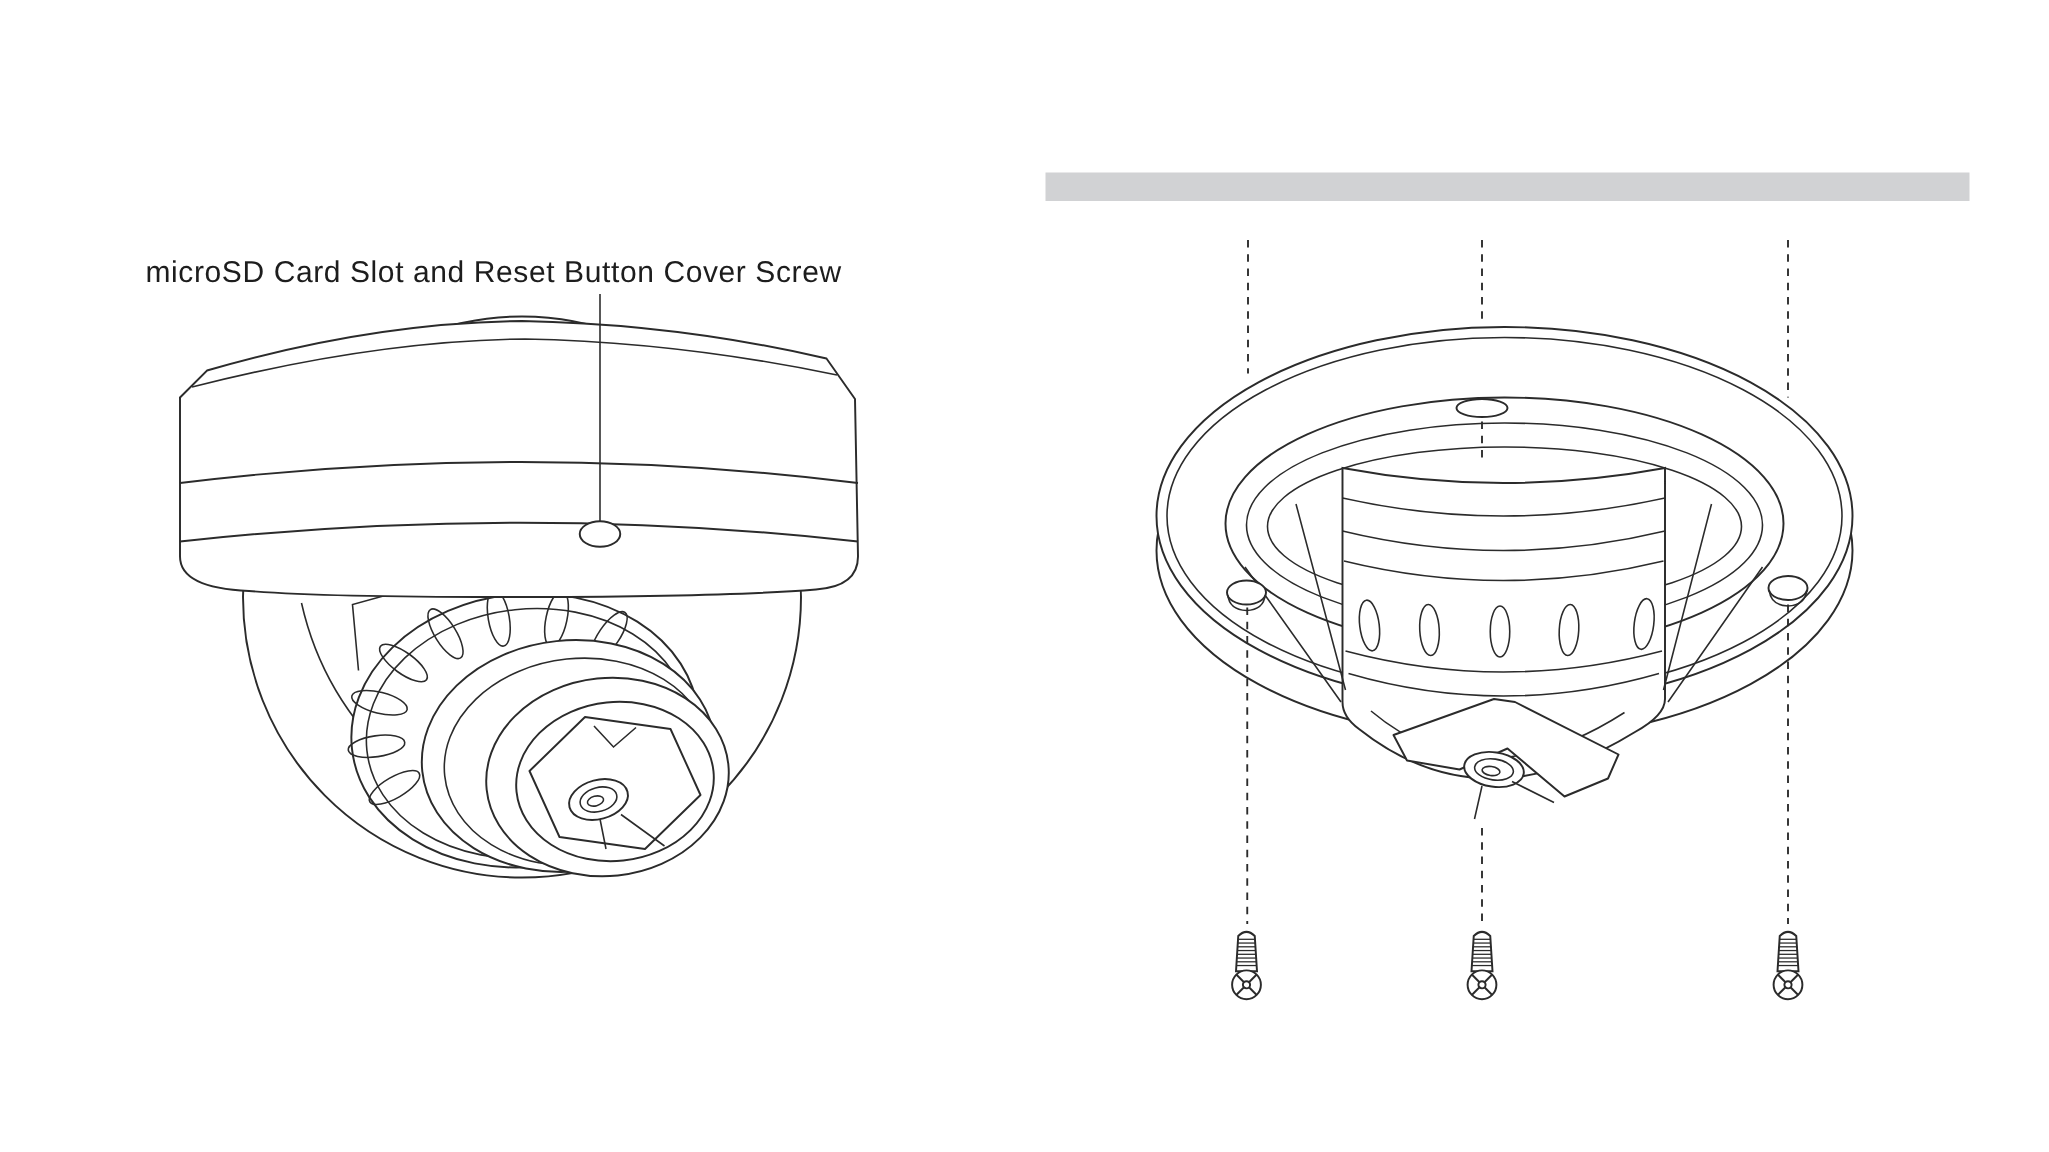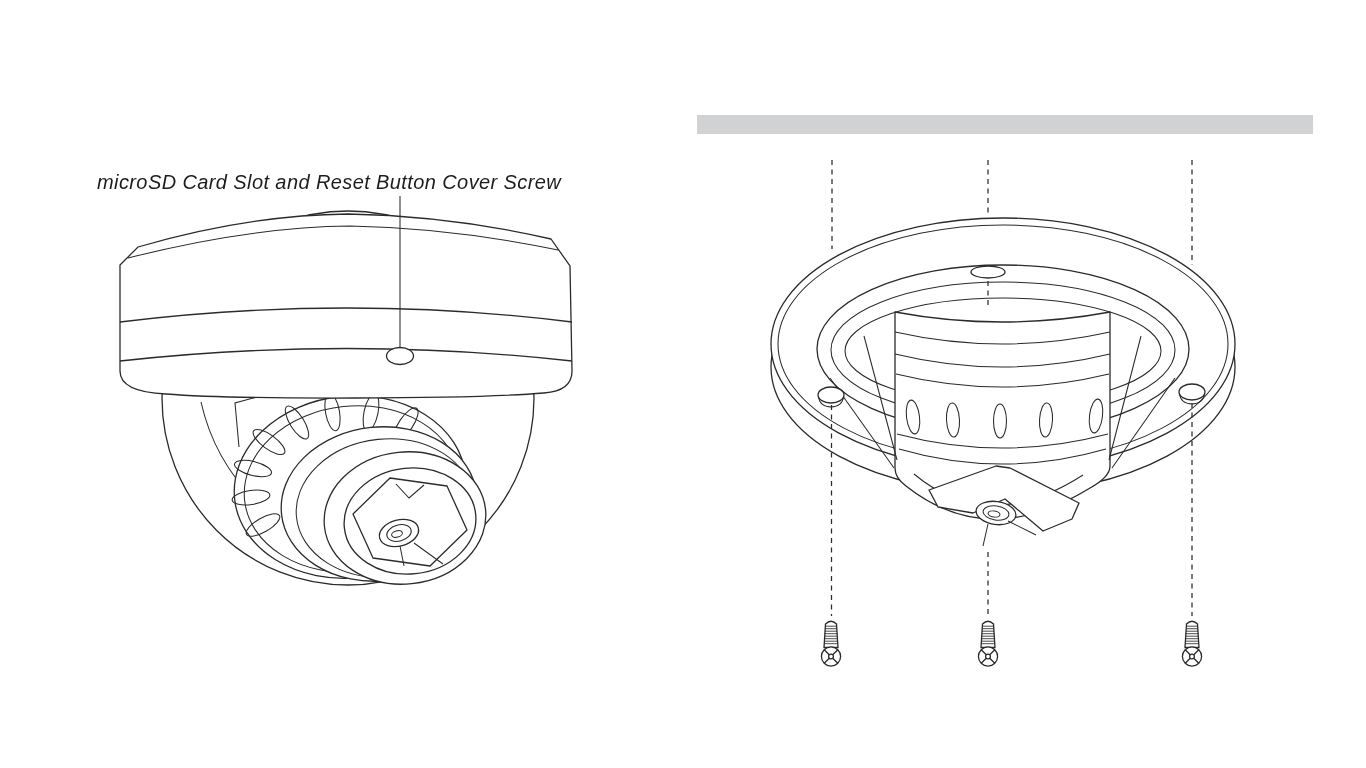--- a/index.html
+++ b/index.html
@@ -1,19 +1,19 @@
 <!DOCTYPE html>
 <html style="--line: #2b2b2b; --ceiling-bar: #d1d2d4; --background: #ffffff; --label-text: #1d1d1d;"><head>
 <meta charset="utf-8">
 <style>
   html,body{margin:0;padding:0;background:var(--background,#fff);}
   .stage{position:relative;width:1366px;height:768px;background:var(--background,#fff);overflow:hidden;
          font-family:"Liberation Sans", sans-serif;}
   .annotation{position:absolute;left:97px;top:171px;font-size:20px;letter-spacing:.4px;
-              color:var(--label-text,#1d1d1d);white-space:nowrap;font-style:italic;}
+              color:var(--label-text,#1d1d1d);white-space:nowrap;}
   svg{position:absolute;left:0;top:0;}
   .ln{fill:none;stroke:var(--line,#2b2b2b);stroke-width:1.3;}
   .lnf{fill:#fff;stroke:var(--line,#2b2b2b);stroke-width:1.3;}
   .thin{stroke-width:1.05;}
   .dash{fill:none;stroke:var(--line,#2b2b2b);stroke-width:1.25;stroke-dasharray:5 4.5;}
   .thread{stroke:var(--line,#2b2b2b);stroke-width:.85;}
   .rj{stroke-linejoin:round;}
 </style>
 </head>
 <body>

